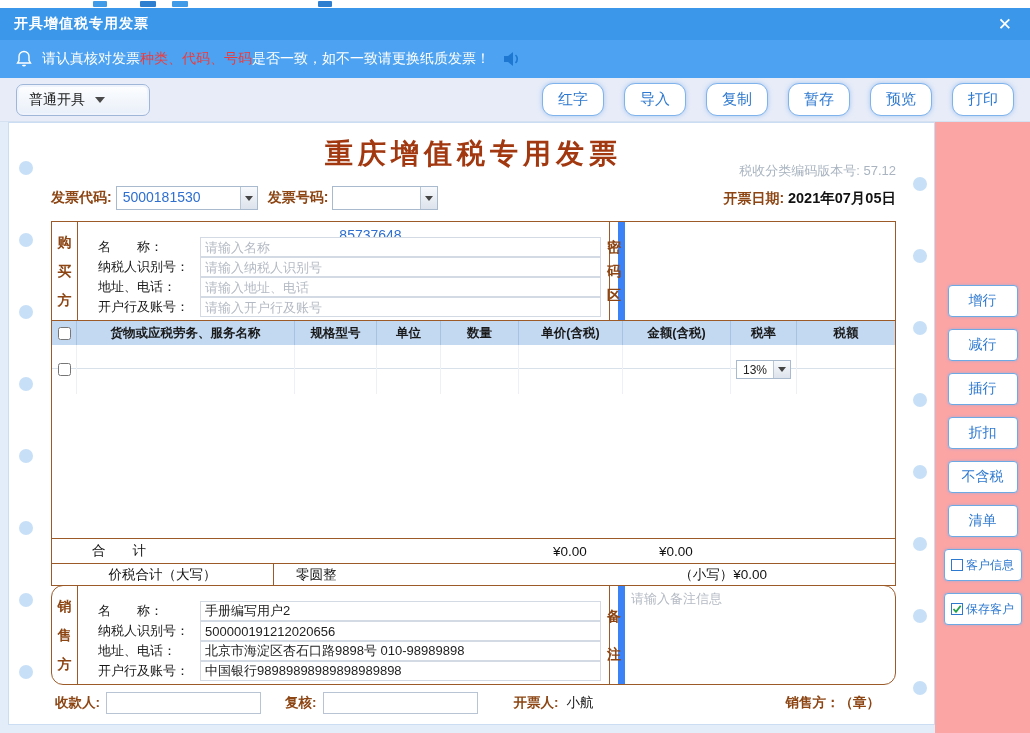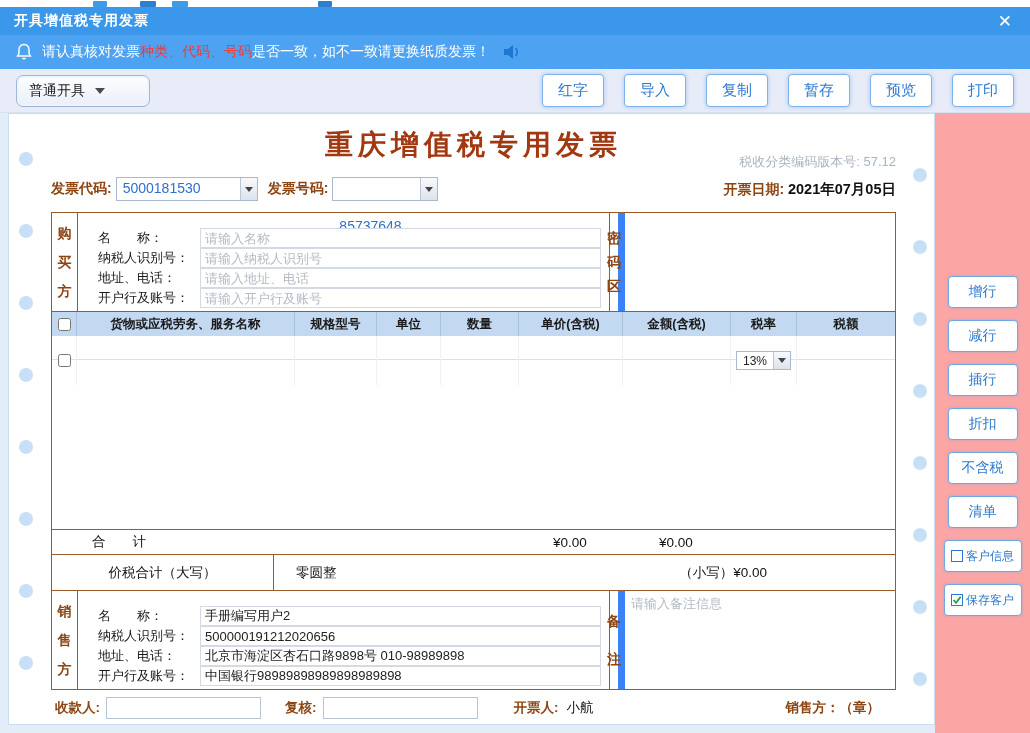--- a/index.html
+++ b/index.html
@@ -16,21 +16,21 @@
 
   .noticebar { height:38px; background:#4DA3F2; display:flex; align-items:center; padding:0 16px; color:#fff; font-size:14px; }
   .noticebar .bell { margin-right:10px; display:flex; }
   .noticebar .hl { color:#F03A3A; }
   .noticebar .speaker { margin-left:12px; display:flex; cursor:pointer; }
 
   .toolbar { height:44px; background:#E7ECF8; display:flex; align-items:center; padding:9px 16px; border-bottom:1px solid #D5E0F0; }
   .mode-select { width:134px; height:32px; background:linear-gradient(#FDFEFF,#E9EFF9); border:1px solid #9FB6D8; border-radius:7px; display:flex; align-items:center; padding:0 12px; font-size:14px; color:#222; cursor:pointer; box-shadow:0 0 0 2px #EFF3FB inset; }
   .mode-select .chev { margin-left:10px; width:0; height:0; border-left:5px solid transparent; border-right:5px solid transparent; border-top:6px solid #4a4a4a; }
   .toolbar-buttons { margin-left:auto; display:flex; gap:20px; }
-  .tbtn { width:62px; height:33px; background:#fff; border:1px solid #7FB3EC; border-radius:4px; color:#2E79D0; font-size:15px; display:flex; align-items:center; justify-content:center; box-shadow:0 0 4px rgba(110,165,235,.55); cursor:pointer; }
+  .tbtn { width:62px; height:33px; background:#fff; border:1px solid #7FB3EC; border-radius:11px; color:#2E79D0; font-size:15px; display:flex; align-items:center; justify-content:center; box-shadow:0 0 4px rgba(110,165,235,.55); cursor:pointer; }
 
   .main { flex:1; display:flex; background:#E3EDF9; position:relative; }
   .invoice-area { flex:1; background:#fff; border:1px solid #CBDDF2; margin:0 0 8px 8px; position:relative; }
   .dots { position:absolute; display:flex; flex-direction:column; gap:58px; }
   .dots.left { left:10px; top:38px; }
   .dots.right { right:7px; top:54px; }
   .dot { width:14px; height:14px; border-radius:50%; background:#C7E0F7; }
 
   .invoice-inner { padding:12px 38px 0 42px; position:relative; }
   .title-block { position:relative; height:48px; text-align:center; }
@@ -75,26 +75,26 @@
   .trow .cell:first-child { border-left:none; }
   .tax-sel { width:58px; height:19px; margin:15px; }
   .filler { height:169px; }
   .total-row { height:25px; border-top:1px solid #9B5A28; align-items:center; }
   .total-row .cell { display:flex; align-items:center; }
   .tlabel { grid-column:2; font-size:13.5px; color:#111; padding-left:16px; white-space:pre; }
   .money { justify-content:center; font-size:13.5px; color:#111; }
   .m1 { grid-column:6; } .m2 { grid-column:7; }
   input[type="checkbox"] { width:13px; height:13px; margin:0 auto; }
 
-  .summary-row { display:flex; align-items:center; border:1px solid #9B5A28; margin-top:-1px; height:37px; font-size:13.5px; color:#111; }
+  .summary-row { display:flex; align-items:center; border:1px solid #9B5A28; margin-top:-1px; height:23px; font-size:13.5px; color:#111; }
   .sum-label { width:222px; height:100%; border-right:1px solid #9B5A28; display:flex; align-items:center; justify-content:center; }
   .sum-words { padding-left:22px; }
   .sum-small { margin-left:auto; margin-right:128px; }
 
-  .seller-box { margin-top:-1px; }
+  .seller-box { margin-top:-1px;border-radius:12px; }
 
   .footer-row { display:flex; align-items:center; height:32px; margin-top:2px; font-size:13.5px; padding:0 4px; }
   .footer-row input { height:22px; border:1px solid #B8C4D4; width:155px; margin-left:6px; padding:0 4px; font-size:13px; outline:none; }
   .fgap1 { width:24px; } .fgap3 { width:36px; }
   .fval { color:#111; margin-left:8px; }
   .stamp { margin-left:auto; margin-right:12px; color:#8C4513; font-weight:600; }
 
   .right-panel { width:95px; background:#fca5a5; display:flex; flex-direction:column; align-items:center; gap:12px; }
   .sbtn { width:70px; height:32px; background:#fff; border:1px solid #6FA9E4; border-radius:4px; color:#2E79D0; font-size:14px; display:flex; align-items:center; justify-content:center; gap:3px; cursor:pointer; box-shadow:0 0 3px rgba(120,170,230,.6); flex:none; }
   .sbtn:first-of-type { margin-top:163px; }

